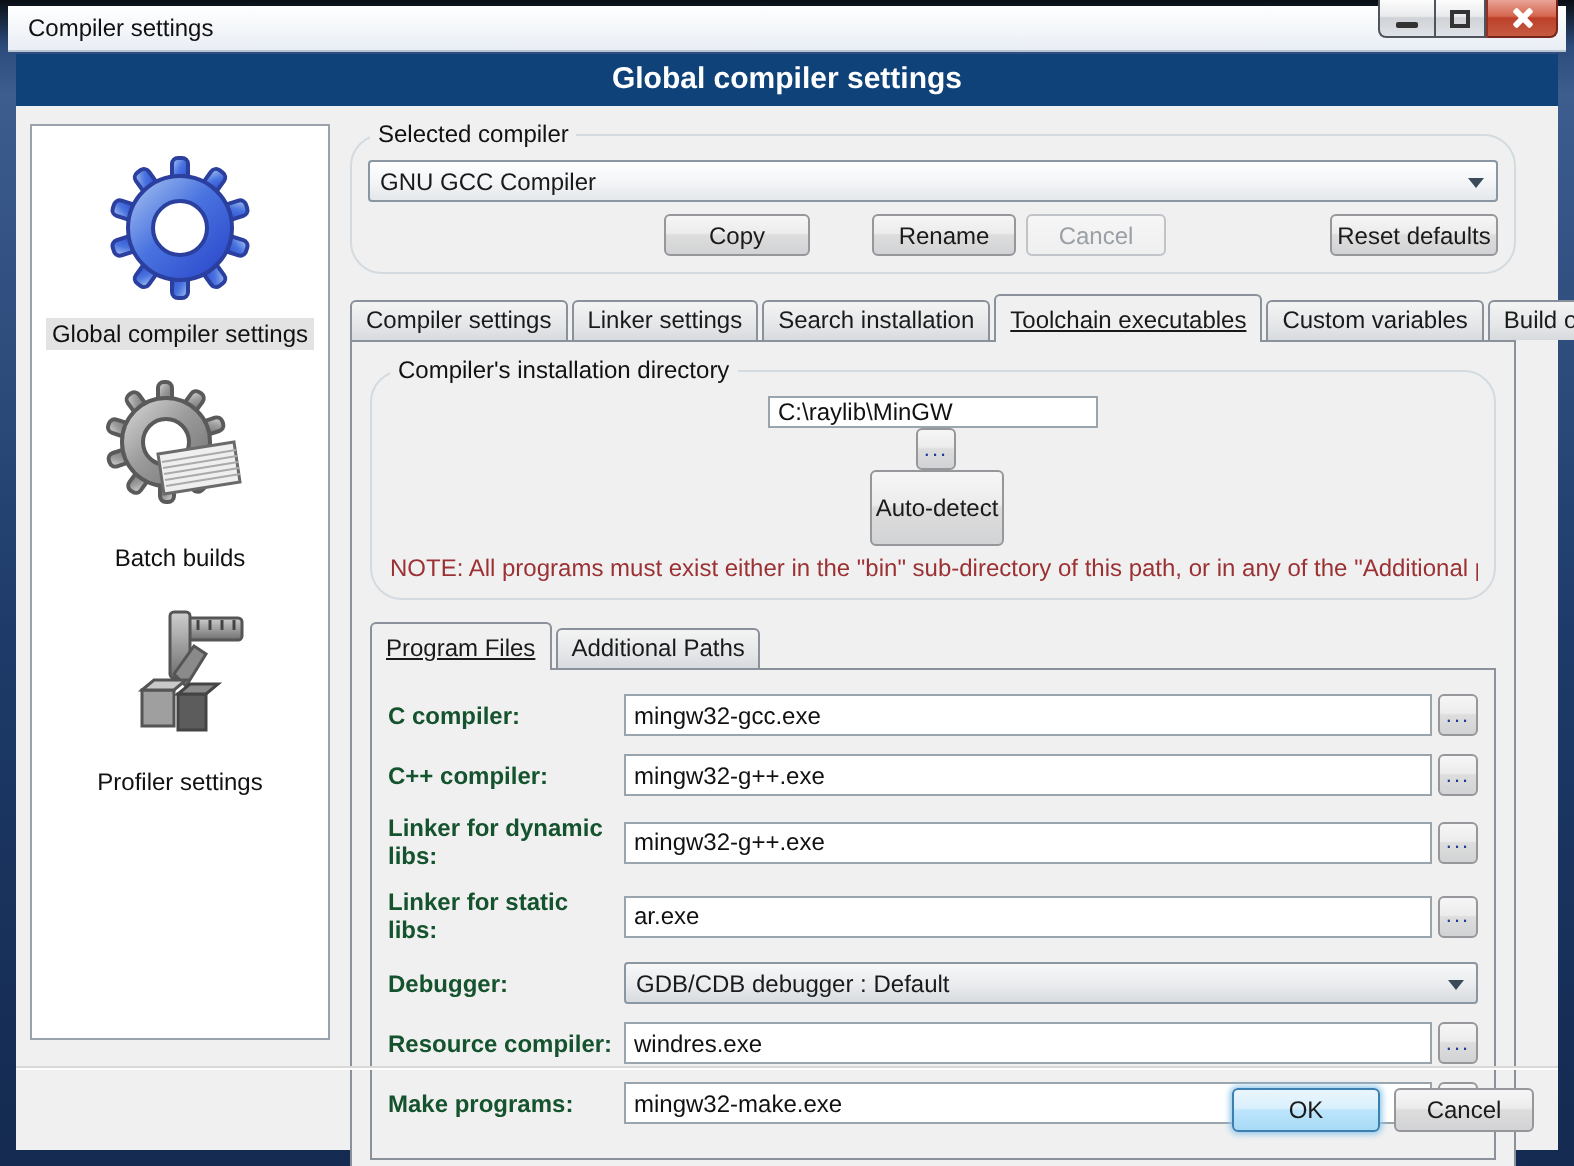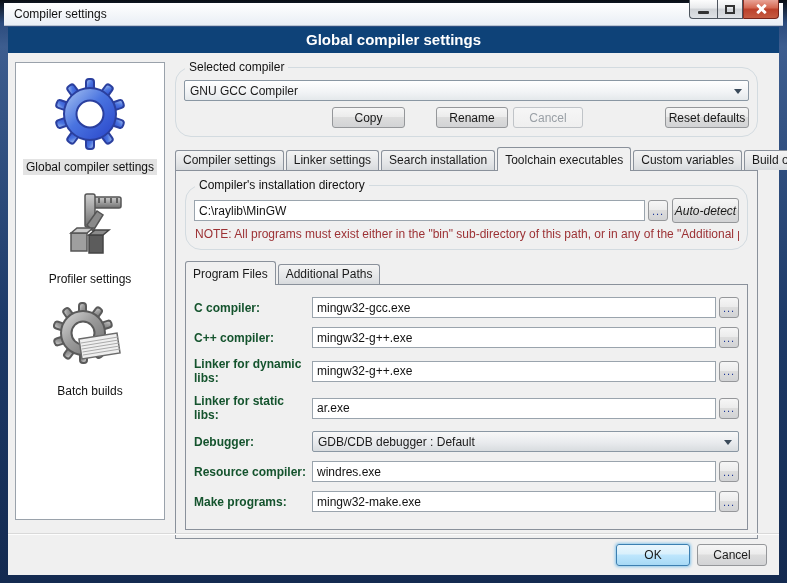--- a/index.html
+++ b/index.html
@@ -60,31 +60,31 @@
   .btn.disabled { color:#9aa0a6; border-color:#c0c4c8; background:linear-gradient(#f6f6f6,#efefef); }
   .sp1 { width:118px; }
   .w-sad { width:94px; } .w-copy { width:73px; } .w-ren { width:72px;margin-left:26px; } .w-del { width:70px; }
   .w-reset { width:84px; margin-left:auto; }
 
   
   .tabstrip { display:flex; align-items:flex-end; height:24px; margin-top:10px; position:relative; z-index:2; }
   .tab { height:20px; line-height:19px; padding:0 7px; margin-right:2px; font-size:12px; white-space:nowrap;
     border:1px solid #8a919b; border-bottom:none; border-radius:3px 3px 0 0;
     background:linear-gradient(#f4f4f4,#e2e4e6 70%,#d7dadd); }
-  .tab.selected { height:24px; line-height:24px; background:#f0f0f0; margin-bottom:-1px; z-index:3; position:relative; }
+  .tab.selected { height:24px; line-height:24px; background:#f0f0f0; margin-bottom:-1px; z-index:3; position:relative;text-decoration:underline; }
 
   .tabpanel { flex:1; border:1px solid #8a919b; background:#f0f0f0; padding:14px 9px 8px 9px; display:flex; flex-direction:column; }
 
   
   .installgroup { padding:10px 8px 4px 8px; }
-  .dirrow { display:flex; align-items:center; margin-top:2px; }
+  .dirrow { display:flex; align-items:center; margin-top:2px;flex-direction:column; }
   .textbox { height:21px; border:1px solid #9aa4ad; background:#fff; padding:0 4px; font-size:12px; font-family:"Liberation Sans",sans-serif; color:#111; }
   .dirrow .textbox { flex:1; }
   .browse { width:20px; height:21px; margin-left:3px; font-size:11px; letter-spacing:1px; color:#203a9a; }
-  .autodetect { width:67px; height:25px; margin-left:4px;font-style:italic; }
+  .autodetect { width:67px; height:38px; margin-left:4px; }
   .note { margin:4px 0 4px 1px; color:#9c3134; font-size:12px; white-space:nowrap; overflow:hidden; }
 
   
   .subtabs { }
   .innerpanel { border:1px solid #8a919b; background:#f0f0f0; padding:12px 8px 8px 8px; flex:1; }
   .frow { display:flex; align-items:center; margin-bottom:9px; }
   .frow .flabel { width:118px; font-size:12px; color:#14532d;font-weight:bold; }
   .frow .textbox { flex:1; }
   .frow .combo { flex:1; background:linear-gradient(#f8f8f8,#e9ebee 55%,#d8dcdf); }
 
@@ -140,43 +140,20 @@
             <rect x="33" y="2" width="8" height="13" rx="3" transform="rotate(180 37 37)"></rect>
             <rect x="33" y="2" width="8" height="13" rx="3" transform="rotate(216 37 37)"></rect>
             <rect x="33" y="2" width="8" height="13" rx="3" transform="rotate(252 37 37)"></rect>
             <rect x="33" y="2" width="8" height="13" rx="3" transform="rotate(288 37 37)"></rect>
             <rect x="33" y="2" width="8" height="13" rx="3" transform="rotate(324 37 37)"></rect>
             <circle cx="37" cy="37" r="26"></circle>
           </g>
           <circle cx="37" cy="37" r="13.5" fill="#ffffff" stroke="#2a3f9e" stroke-width="2"></circle>
         </svg>
         <span class="side-label">Global compiler settings</span>
-      </div>
-
-      <div class="side-item">
-        <svg class="icon" viewBox="0 0 74 74">
-          <defs>
-            <linearGradient id="cal" x1="0" y1="0" x2="0" y2="1">
-              <stop offset="0" stop-color="#cfcfcf"></stop>
-                <stop offset="1" stop-color="#6f6f6f"></stop>
-            </linearGradient>
-          </defs>
-          <rect x="40" y="8" width="28" height="11" rx="2" fill="url(#cal)" stroke="#555" stroke-width="1.5"></rect>
-          <line x1="46" y1="9" x2="46" y2="14" stroke="#444" stroke-width="1.5"></line>
-          <line x1="52" y1="9" x2="52" y2="14" stroke="#444" stroke-width="1.5"></line>
-          <line x1="58" y1="9" x2="58" y2="14" stroke="#444" stroke-width="1.5"></line>
-          <line x1="64" y1="9" x2="64" y2="14" stroke="#444" stroke-width="1.5"></line>
-          <rect x="32" y="5" width="10" height="33" rx="2" fill="url(#cal)" stroke="#555" stroke-width="1.5"></rect>
-          <polygon points="34,36 44,22 50,26 40,42" fill="#8a8a8a" stroke="#555" stroke-width="1.5"></polygon>
-          <polygon points="18,44 34,44 34,62 18,62" fill="#9f9f9f" stroke="#555" stroke-width="1.5"></polygon>
-          <polygon points="18,44 24,39 40,39 34,44" fill="#c9c9c9" stroke="#555" stroke-width="1.5"></polygon>
-          <polygon points="36,46 50,46 50,64 36,64" fill="#5c5c5c" stroke="#444" stroke-width="1.5"></polygon>
-          <polygon points="36,46 42,41 56,41 50,46" fill="#8b8b8b" stroke="#444" stroke-width="1.5"></polygon>
-        </svg>
-        <span class="side-label">Profiler settings</span>
       </div>
 
       <div class="side-item">
         <svg class="icon" viewBox="0 0 74 74">
           <defs>
             <linearGradient id="gg" x1="0" y1="0" x2="1" y2="1">
               <stop offset="0" stop-color="#dcdcdc"></stop>
                 <stop offset="0.45" stop-color="#9c9c9c"></stop>
                 <stop offset="1" stop-color="#6e6e6e"></stop>
             </linearGradient>
@@ -197,20 +174,43 @@
           <circle cx="30" cy="32" r="11.5" fill="#ffffff" stroke="#5a5a5a" stroke-width="2"></circle>
           <polygon points="26,38 64,32 67,52 29,58" fill="#efefef" stroke="#6a6a6a" stroke-width="1.5"></polygon>
           <line x1="28" y1="42" x2="65" y2="36" stroke="#aaa" stroke-width="1"></line>
           <line x1="28.5" y1="45" x2="65.5" y2="39" stroke="#aaa" stroke-width="1"></line>
           <line x1="29" y1="48" x2="66" y2="42" stroke="#aaa" stroke-width="1"></line>
           <line x1="29.5" y1="51" x2="66.5" y2="45" stroke="#aaa" stroke-width="1"></line>
           <line x1="30" y1="54" x2="67" y2="48" stroke="#aaa" stroke-width="1"></line>
         </svg>
         <span class="side-label">Batch builds</span>
       </div>
+
+      <div class="side-item">
+        <svg class="icon" viewBox="0 0 74 74">
+          <defs>
+            <linearGradient id="cal" x1="0" y1="0" x2="0" y2="1">
+              <stop offset="0" stop-color="#cfcfcf"></stop>
+                <stop offset="1" stop-color="#6f6f6f"></stop>
+            </linearGradient>
+          </defs>
+          <rect x="40" y="8" width="28" height="11" rx="2" fill="url(#cal)" stroke="#555" stroke-width="1.5"></rect>
+          <line x1="46" y1="9" x2="46" y2="14" stroke="#444" stroke-width="1.5"></line>
+          <line x1="52" y1="9" x2="52" y2="14" stroke="#444" stroke-width="1.5"></line>
+          <line x1="58" y1="9" x2="58" y2="14" stroke="#444" stroke-width="1.5"></line>
+          <line x1="64" y1="9" x2="64" y2="14" stroke="#444" stroke-width="1.5"></line>
+          <rect x="32" y="5" width="10" height="33" rx="2" fill="url(#cal)" stroke="#555" stroke-width="1.5"></rect>
+          <polygon points="34,36 44,22 50,26 40,42" fill="#8a8a8a" stroke="#555" stroke-width="1.5"></polygon>
+          <polygon points="18,44 34,44 34,62 18,62" fill="#9f9f9f" stroke="#555" stroke-width="1.5"></polygon>
+          <polygon points="18,44 24,39 40,39 34,44" fill="#c9c9c9" stroke="#555" stroke-width="1.5"></polygon>
+          <polygon points="36,46 50,46 50,64 36,64" fill="#5c5c5c" stroke="#444" stroke-width="1.5"></polygon>
+          <polygon points="36,46 42,41 56,41 50,46" fill="#8b8b8b" stroke="#444" stroke-width="1.5"></polygon>
+        </svg>
+        <span class="side-label">Profiler settings</span>
+      </div>
     </div>
 
     <div class="content">
 
       <div class="groupbox selgroup">
         <span class="group-label">Selected compiler</span>
         <div class="combo">
           <span>GNU GCC Compiler</span>
           <span class="arrow"></span>
         </div>

